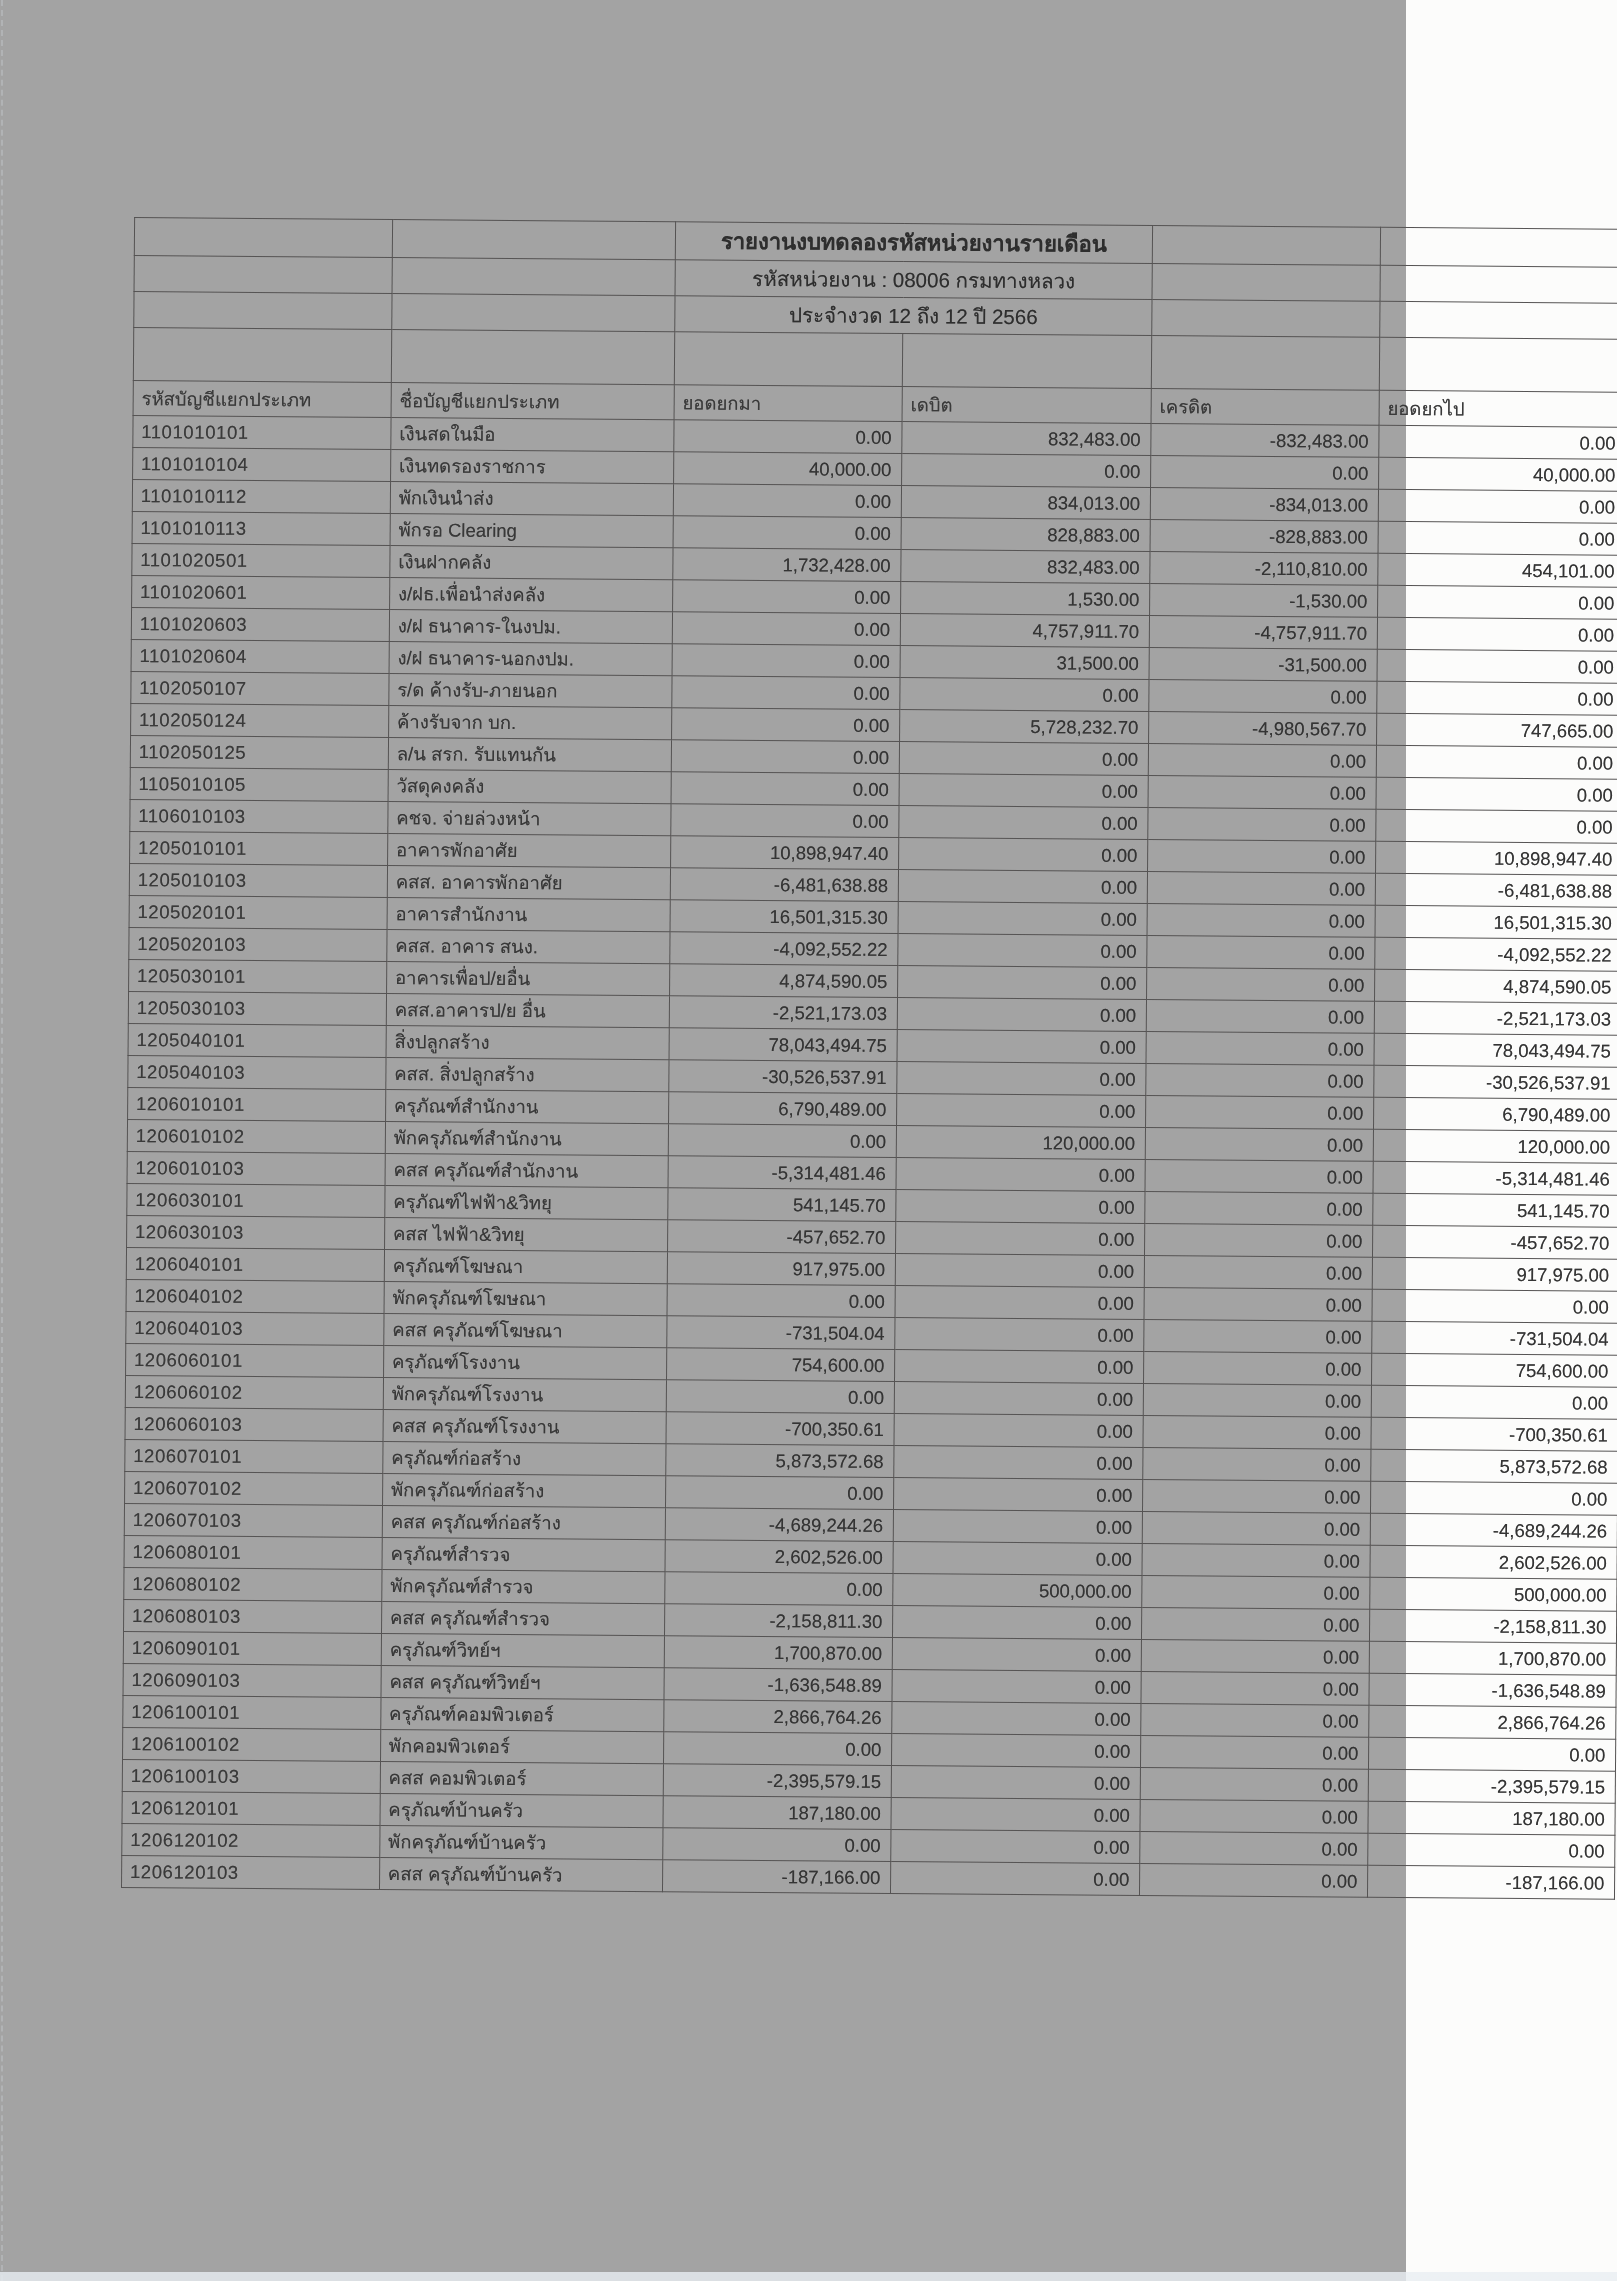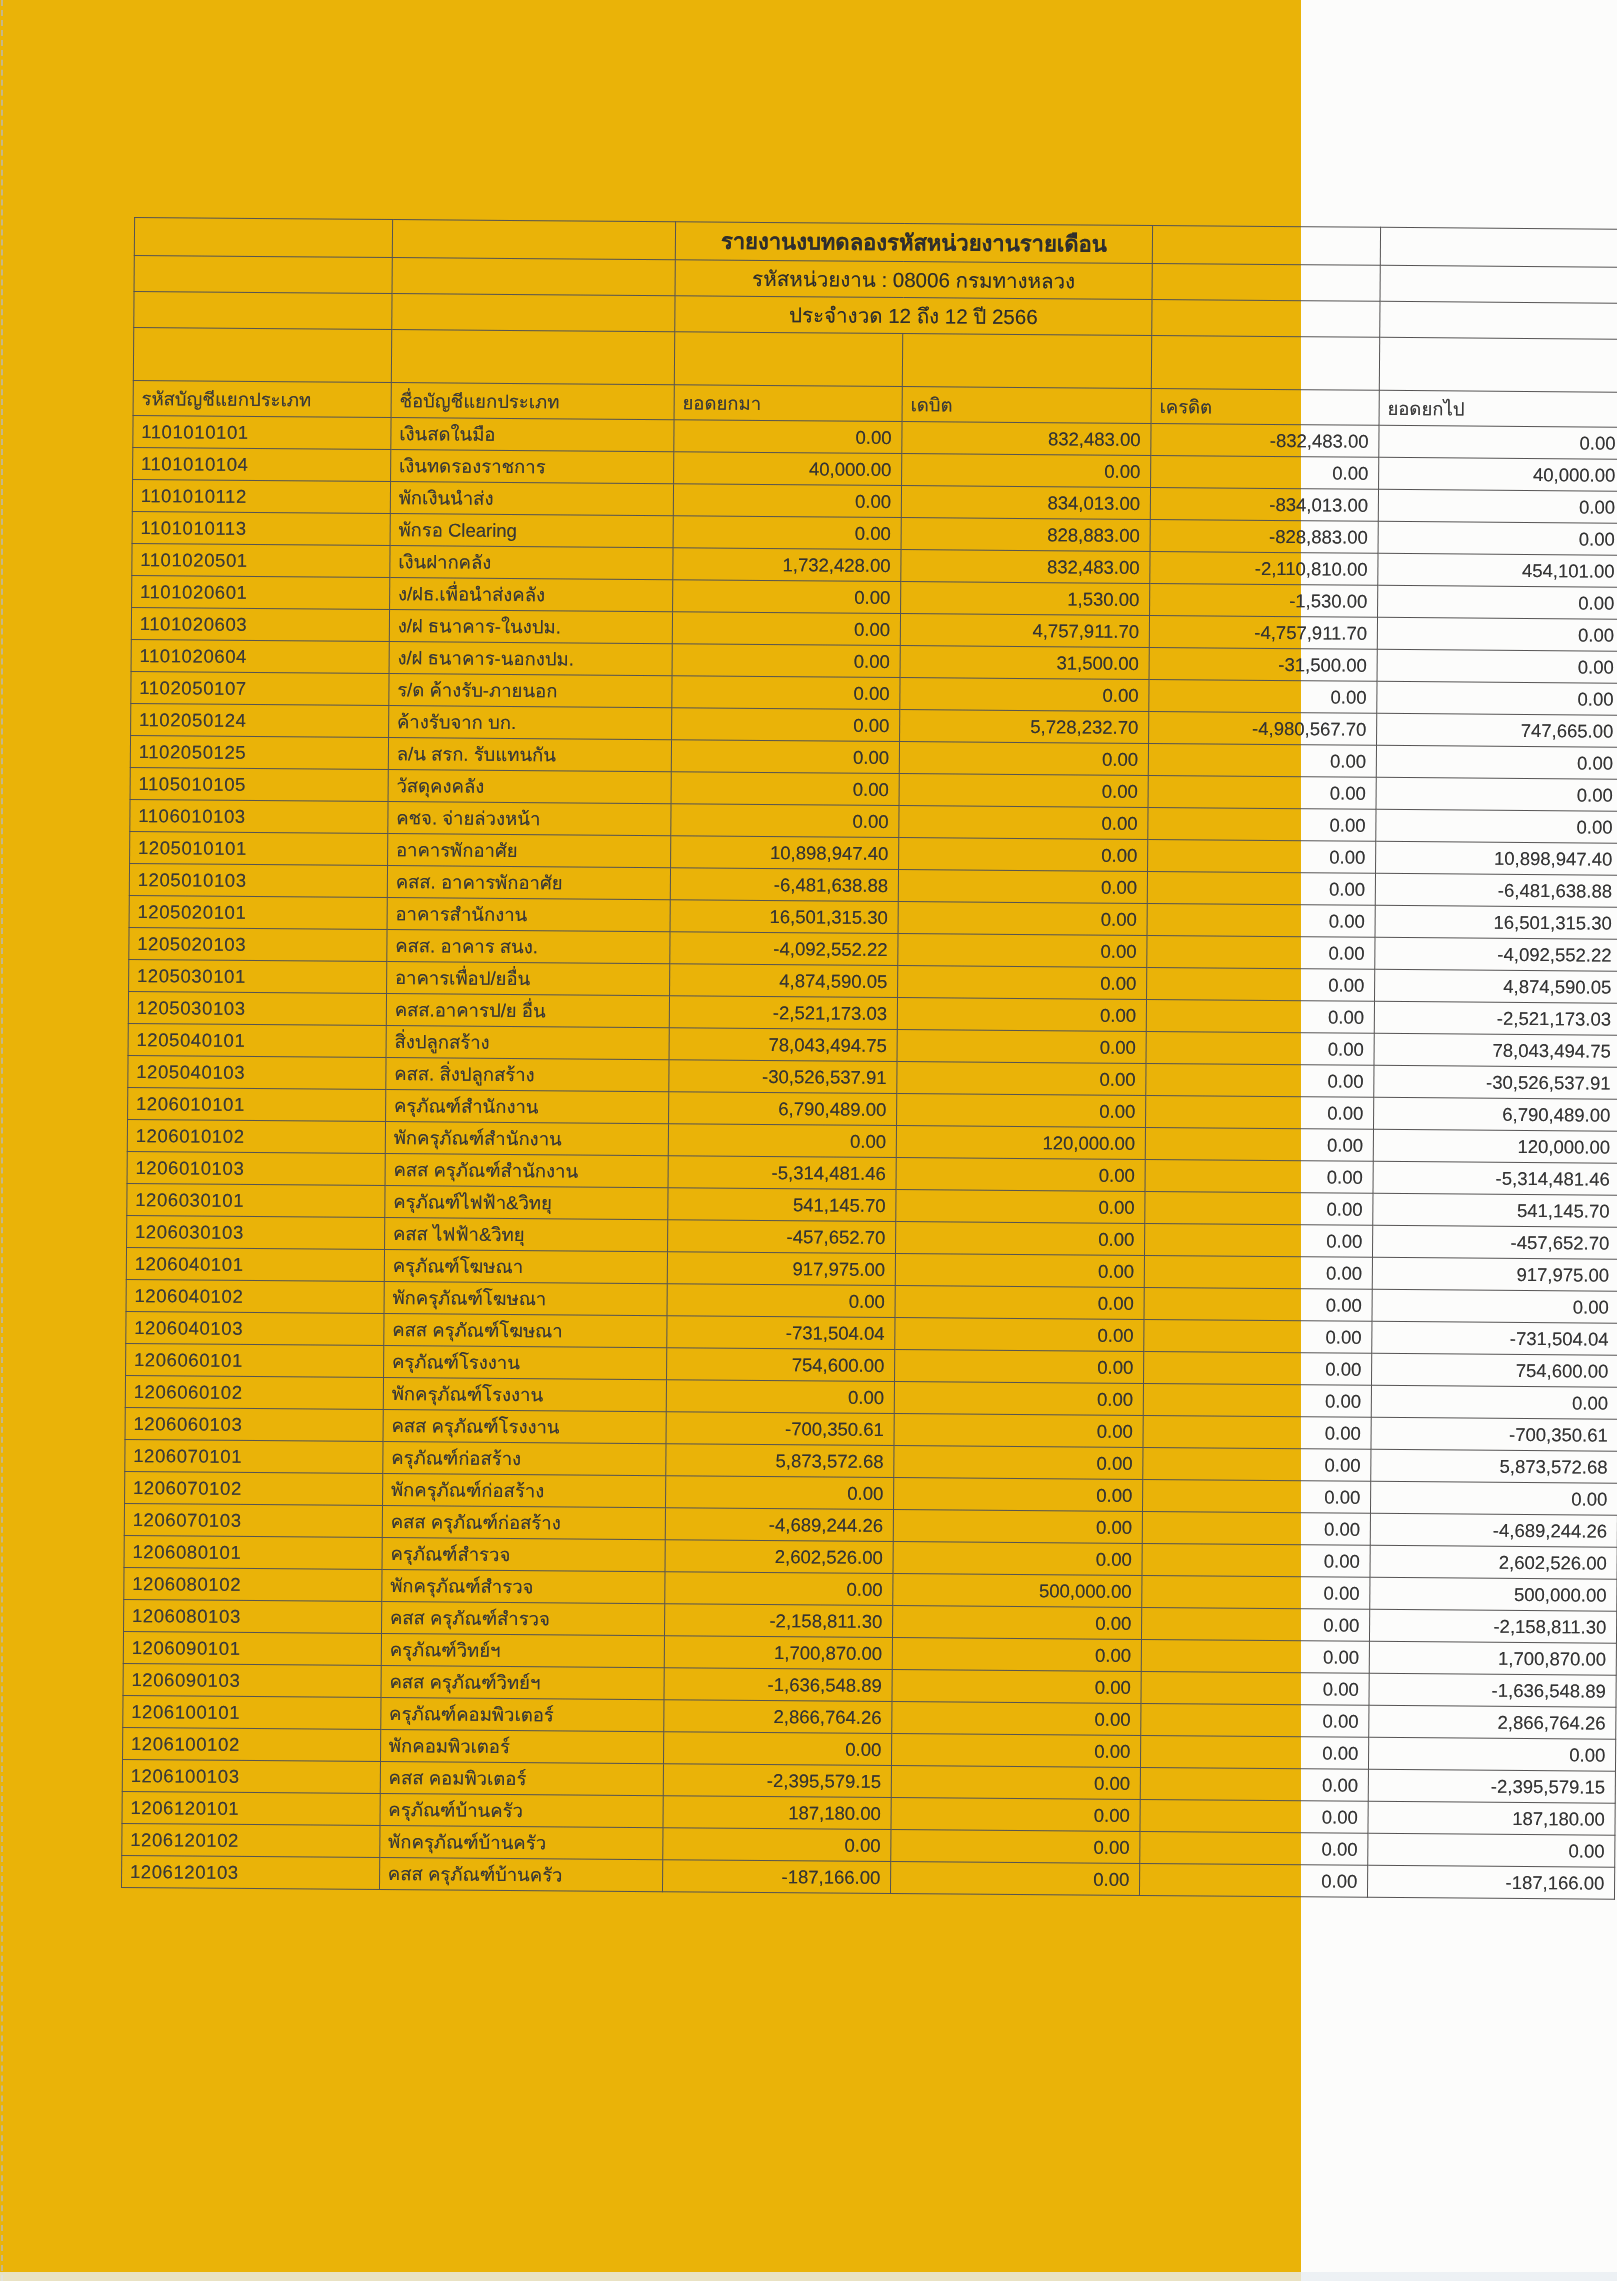--- a/index.html
+++ b/index.html
@@ -7,23 +7,23 @@
     padding: 0;
     width: 1618px;
     height: 2281px;
     background: #fcfcfb;
     overflow: hidden;
     font-family: "Liberation Sans", "DejaVu Sans", sans-serif;
     color: #2e2e2e;
   }
   .page {
     position: relative;
-    width: 1301px;
+    width: 1406px;
     height: 2281px;
-    background: #eab308;
+    background: #a3a3a3;
   }
   
   .scan-edge-left {
     position: absolute;
     left: 1px; top: 0;
     width: 0; height: 2281px;
     border-left: 2px dashed #b7babd;
     opacity: .7;
   }
   .scan-edge-bottom {

